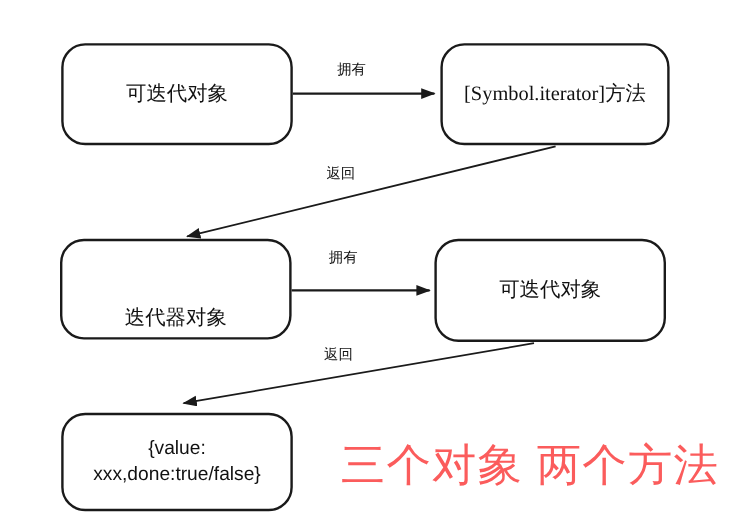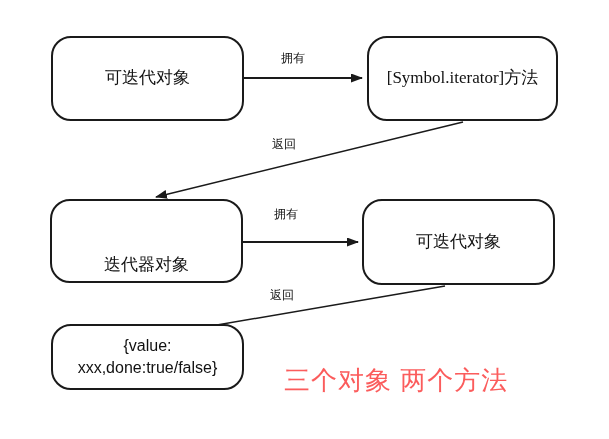--- a/index.html
+++ b/index.html
@@ -32,36 +32,36 @@
     text-align: center;
     font-size: 17px;
     color: #111111;
     line-height: 1.35;
     padding: 4px 8px;
   }
   .node-iterable        { left: 51px;  top: 36px;  width: 193px; height: 85px; }
   .node-symbol-iterator { left: 367px; top: 36px;  width: 191px; height: 85px; font-family: Liberation Serif, serif; }
   .node-iterator        { left: 50px;  top: 199px; width: 193px; height: 84px; align-items: flex-end; }
   .node-next-method     { left: 362px; top: 199px; width: 193px; height: 86px; }
-  .node-result          { left: 51px;  top: 324px; width: 193px; height: 66px; font-size: 16px; }
+  .node-result          { left: 51px;  top: 344px; width: 193px; height: 82px; font-size: 16px; }
   .edge-label {
     position: absolute;
     font-size: 12px;
     color: #111111;
     white-space: nowrap;
   }
   .edge-label-1 { left: 281px; top: 50px;  }
   .edge-label-2 { left: 272px; top: 136px; }
   .edge-label-3 { left: 274px; top: 206px; }
   .edge-label-4 { left: 270px; top: 287px; }
   .annotation {
     position: absolute;
     left: 284px;
     top: 363px;
-    font-size: 26px;
+    font-size: 37px;
     font-weight: 400;
     white-space: nowrap;
     letter-spacing: 1px;
   }
 </style>
 </head>
 <body>
 
 <div class="canvas">
 

